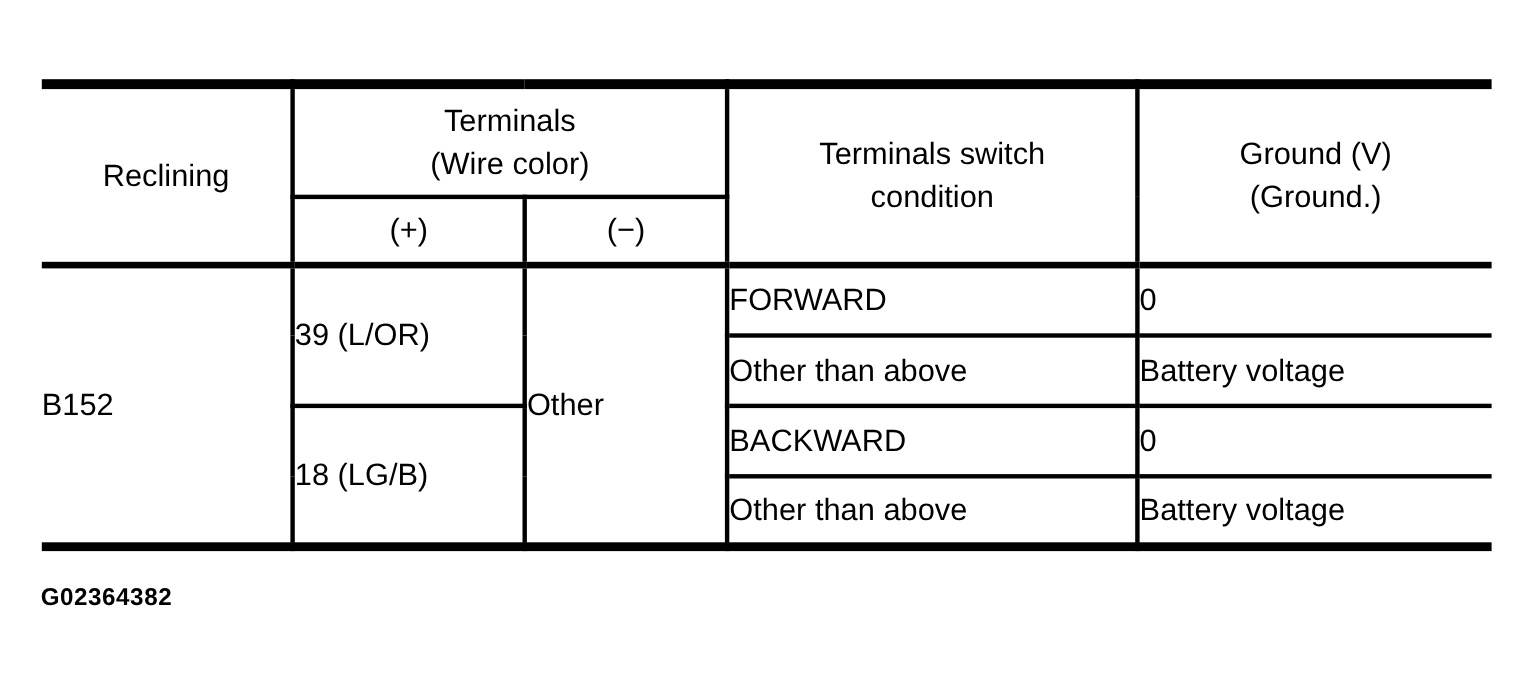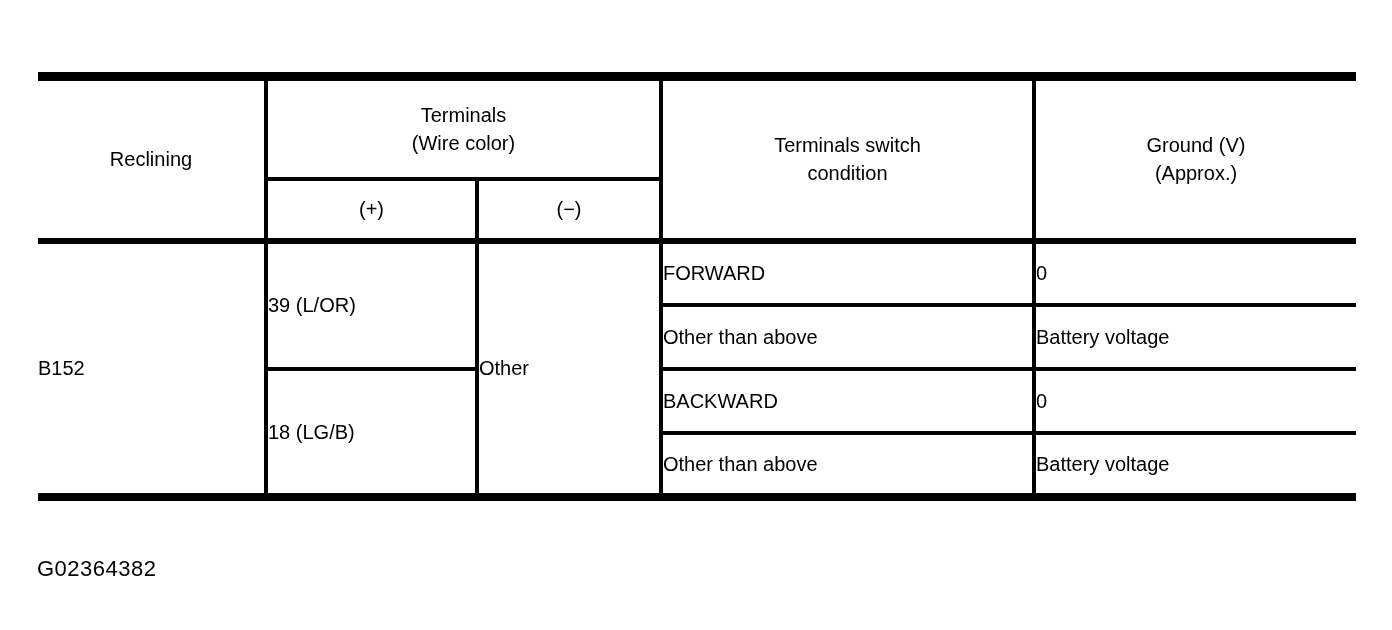--- a/index.html
+++ b/index.html
@@ -23,21 +23,21 @@
     width: 1318px;
     border-collapse: collapse;
     table-layout: fixed;
     border-top: 9px solid #000;
     border-bottom: 8px solid #000;
     border-left: 0;
     border-right: 0;
   }
   table.spec th, table.spec td {
     border: 4px solid #000;
-    font-size: 20px;
+    font-size: 28px;
     font-weight: normal;
     vertical-align: middle;
     padding: 0;
     line-height: 1.4;
     background: #ffffff;
   }
   
   .no-left  { border-left: 0 !important; }
   .no-right { border-right: 0 !important; }
   
@@ -47,23 +47,23 @@
   tr.hrow-2 { height: 62px; }
   tr.brow   { height: 64px; }
   
   td.cond {
     text-align: left;
     padding-left: 24px;
   }
   .caption {
     position: absolute;
     left: 37px;
-    top: 556px;
+    top: 530px;
     font-size: 22px;
-    font-weight: normal;
+    font-weight: bold;
     letter-spacing: 0.5px;
   }
 </style>
 </head>
 <body>
 
 <div class="page">
 
   <table class="spec">
     <colgroup>
@@ -82,21 +82,21 @@
       <th colspan="2">
         <span>Terminals</span><br>
         <span>(Wire color)</span>
       </th>
       <th rowspan="2">
         <span>Terminals switch</span><br>
         <span>condition</span>
       </th>
       <th rowspan="2" class="no-right">
         <span>Ground (V)</span><br>
-        <span>(Approx.)</span>
+        <span>(Ground.)</span>
       </th>
     </tr>
     <tr class="hrow-2">
       <th>
         <span>(+)</span>
       </th>
       <th>
         <span>(−)</span>
       </th>
     </tr>

